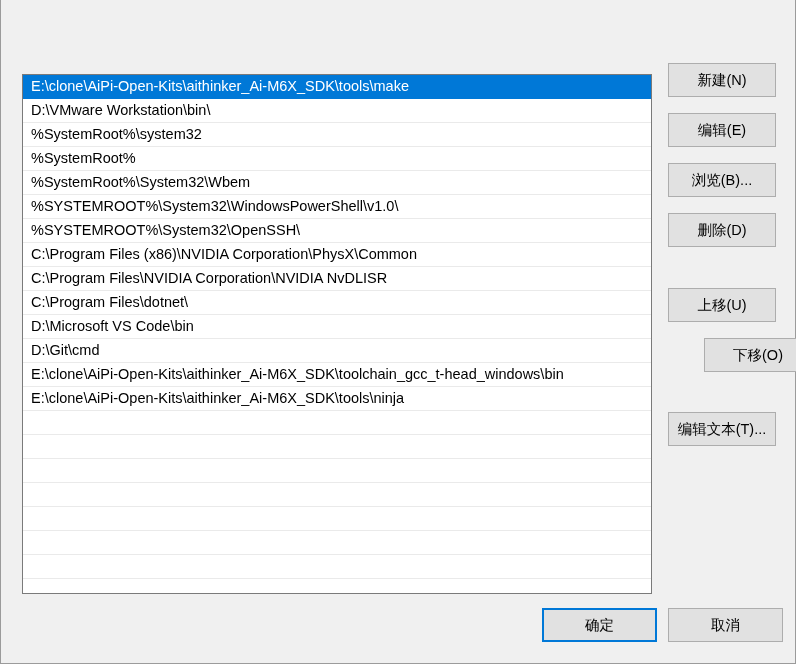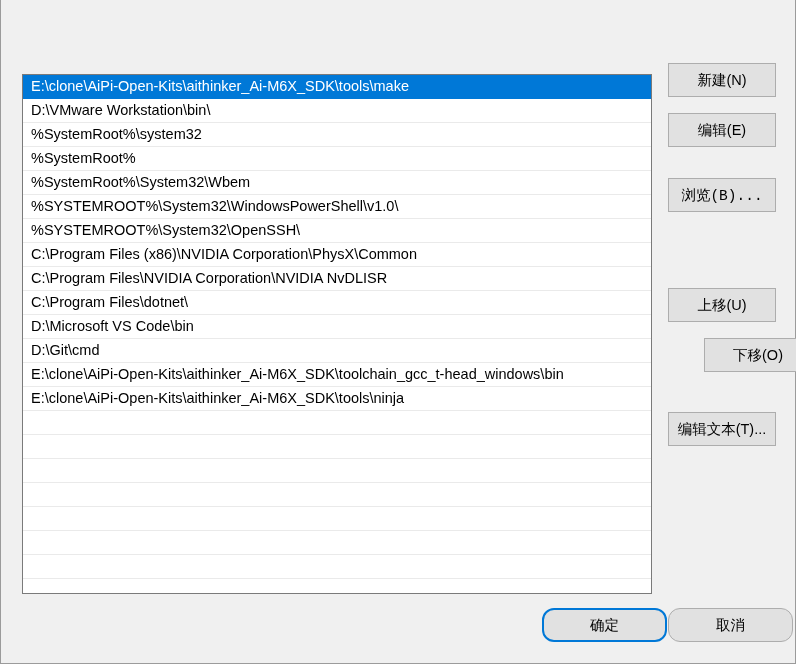--- a/index.html
+++ b/index.html
@@ -94,33 +94,32 @@
     padding: 0;
   }
   .side-btn {
     position: absolute;
     left: 667px;
     width: 108px;
     height: 34px;
   }
   #btn-new      { top: 63px; }
   #btn-edit     { top: 113px; }
-  #btn-browse   { top: 178px; font-family: Liberation Mono, monospace; }
+  #btn-browse   { top: 163px; }
   #btn-delete   { top: 213px; }
   #btn-moveup   { top: 288px; }
   #btn-movedown { top: 338px; margin-left: 36px; }
   #btn-edittext { top: 412px; }
 
   
   .bottom-btn {
     position: absolute;
     top: 608px;
-    width: 125px;
+    width: 115px;
     height: 34px;
-    border-radius: 12px;
   }
   #btn-ok {
     left: 541px;
     border: 2px solid #0078d7;
   }
   #btn-cancel { left: 667px; }
 </style>
 </head>
 <body>
 
@@ -147,20 +146,21 @@
       <div class="row empty">&nbsp;</div>
       <div class="row empty">&nbsp;</div>
       <div class="row empty">&nbsp;</div>
       <div class="row empty">&nbsp;</div>
       <div class="row empty">&nbsp;</div>
     </div>
 
   <button class="btn side-btn" id="btn-new">新建(N)</button>
   <button class="btn side-btn" id="btn-edit">编辑(E)</button>
   <button class="btn side-btn" id="btn-browse">浏览(B)...</button>
+  <button class="btn side-btn" id="btn-delete">删除(D)</button>
   <button class="btn side-btn" id="btn-moveup">上移(U)</button>
   <button class="btn side-btn" id="btn-movedown">下移(O)</button>
   <button class="btn side-btn" id="btn-edittext">编辑文本(T)...</button>
 
   <button class="btn bottom-btn" id="btn-ok">确定</button>
   <button class="btn bottom-btn" id="btn-cancel">取消</button>
 
 </div>
 
 </body></html>

